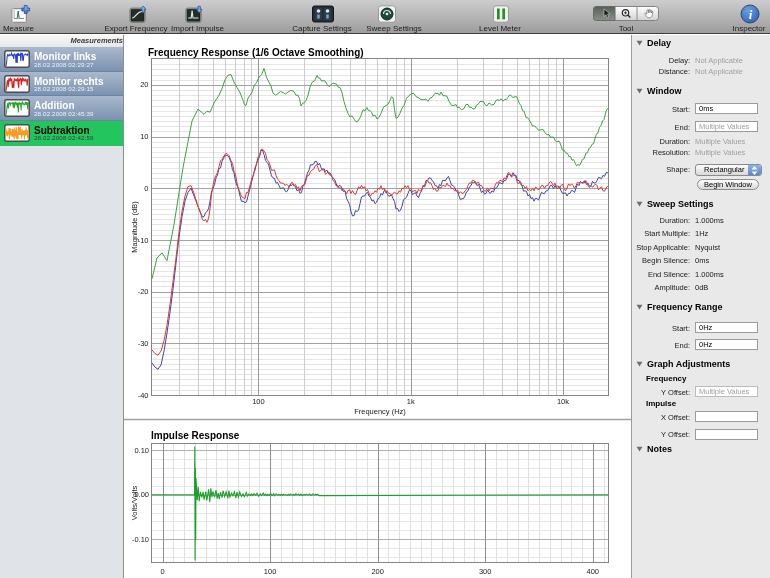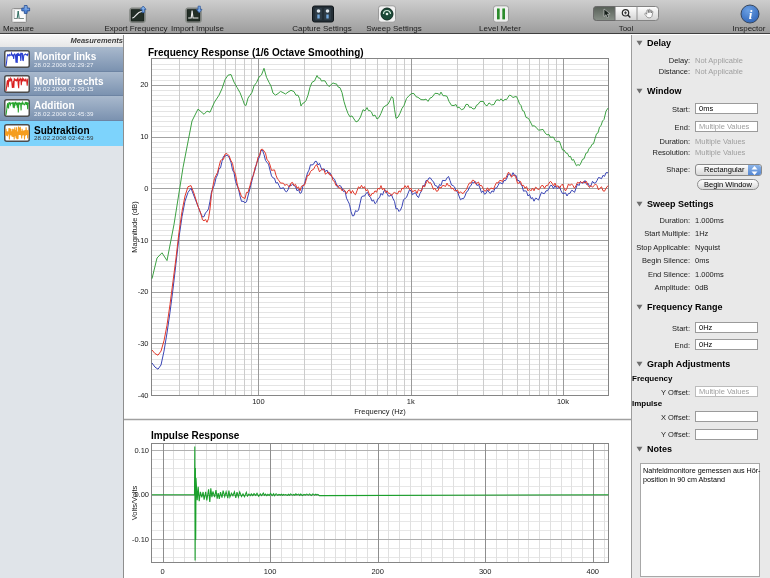--- a/index.html
+++ b/index.html
@@ -6,30 +6,30 @@
   background:linear-gradient(#cdcdcd,#9d9d9d); border-bottom:1px solid #3f3f3f; }
 .tlabel { position:absolute; top:24px; text-align:center; font-size:8px; color:#1c1c1c; }
 .sidebar { position:absolute; left:0; top:35px; width:124px; height:543px; background:#e0e4e9;
   border-right:1px solid #8e8e8e; }
 .shead { position:absolute; left:0; top:0; width:123px; height:29px;
   background:linear-gradient(#f8f8f8,#d0d0d0); border-bottom:1px solid #9f9f9f;
   font-size:7.5px; font-weight:bold; color:#3b3b3b; text-align:right; line-height:11px;font-style:italic; }
 .srow { position:relative; margin-top:0; width:123px; height:24.65px; }
 .srow:nth-of-type(2) { margin-top:12px; }
 .srow.sel { background:linear-gradient(#a9b9cd,#7b92b0); border-bottom:1px solid #6d84a3; }
-.srow:not(.sel) { background:#7dd3fc; }
+.srow:not(.sel) { background:#22c55e; }
 .st { position:absolute; left:34px; top:4px; font-size:10px; font-weight:bold; color:#fff; white-space:nowrap; }
 .sd { position:absolute; left:34px; top:13.5px; font-size:6.2px; color:#eef2f8; white-space:nowrap; letter-spacing:0.15px; }
 .srow:not(.sel) .st { color:#000; }
 .srow:not(.sel) .sd { color:#3c3c3c; }
 .main { position:absolute; left:124px; top:35px; width:507px; height:543px; background:#fff; }
 .panel { position:absolute; left:631px; top:35px; width:139px; height:543px; background:#e9e9e9;
   border-left:1px solid #9c9c9c; }
 .psect { position:absolute; left:15px; font-size:9px; font-weight:bold; color:#000; white-space:nowrap; }
-.psub { position:absolute; left:0; font-size:8px; font-weight:bold; color:#000; }
+.psub { position:absolute; left:14px; font-size:8px; font-weight:bold; color:#000; }
 .plab { position:absolute; right:80px; white-space:nowrap; text-align:right; font-size:7.5px; color:#1a1a1a; }
 .pval { position:absolute; left:63px; font-size:7.5px; color:#1a1a1a; white-space:nowrap; }
 .pval.gray { color:#9f9f9f; }
 .pfield { position:absolute; left:63px; width:63px; height:11px; background:#fff;
   border:1px solid #9b9b9b; font-size:7.5px; line-height:9px; padding-left:3px; color:#000; white-space:nowrap; overflow:hidden; }
 .popup { position:absolute; left:63px; width:67px; height:12px; border:1px solid #8a8a8a; border-radius:3px;
   background:linear-gradient(#fdfdfd,#d8d8d8); font-size:7.5px; line-height:10px; padding-left:8px; color:#000; white-space:nowrap; overflow:hidden; }
 .pcap { position:absolute; right:0; top:0; width:13px; height:12px; border-radius:0 2px 2px 0;
   background:linear-gradient(#8cb4e8,#4a7fd0); text-align:center; }
 .pcap svg { vertical-align:top; margin-top:0.5px; }
@@ -324,21 +324,20 @@
     <div class="pfield" style="top:351.0px;border-color:#bcbcbc;"><span style="color:#9f9f9f;">Multiple Values</span></div>
     <div class="psub" style="top:364px">Impulse</div>
     <div class="plab" style="top:377.5px">X Offset:</div>
     <div class="pfield" style="top:376.0px;"><span style=""></span></div>
     <div class="plab" style="top:395.0px">Y Offset:</div>
     <div class="pfield" style="top:393.5px;"><span style=""></span></div>
     <svg style="position:absolute;left:4px;top:410.5px" width="7" height="6" viewBox="0 0 7 6">
       <path d="M0.5,0.8 h6 l-3,4.6 z" fill="#6e6e6e"></path>
     </svg>
     <div class="psect" style="top:408.5px">Notes</div>
-    <div class="notes">Nahfeldmonitore gemessen aus Hör-<br>position in 90 cm Abstand</div>
   </div>
 <div class="toolbar">
     <div style="position:absolute;left:11px;top:5px"><svg width="20" height="19" viewBox="0 0 20 19">
 <rect x="1" y="3.5" width="14.5" height="14" rx="1.5" fill="#fbfbfb" stroke="#888888"></rect>
 <rect x="1.8" y="4.3" width="12.9" height="12.4" fill="none" stroke="#d8d8d8" stroke-width="0.8"></rect>
 <path d="M3.2,13.5 h3 l1,-7.5 l1,7.5 h4.6" fill="none" stroke="#2f6e62" stroke-width="1"></path>
 <path d="M3.2,13.5 v-8.5 M3.2,13.5 h9.8" fill="none" stroke="#999999" stroke-width="0.7"></path>
 <g transform="translate(10.2,0)">
 <path d="M3.1,0.6 h2.8 v2.5 h2.5 v2.8 h-2.5 v2.5 h-2.8 v-2.5 h-2.5 v-2.8 h2.5 z" fill="#5186d8" stroke="#2a5194" stroke-width="0.9"></path>
 <path d="M3.4,1 h2.2 v2.8 h2.5 v1 h-4.7 z" fill="#85aee6" opacity="0.8"></path>

